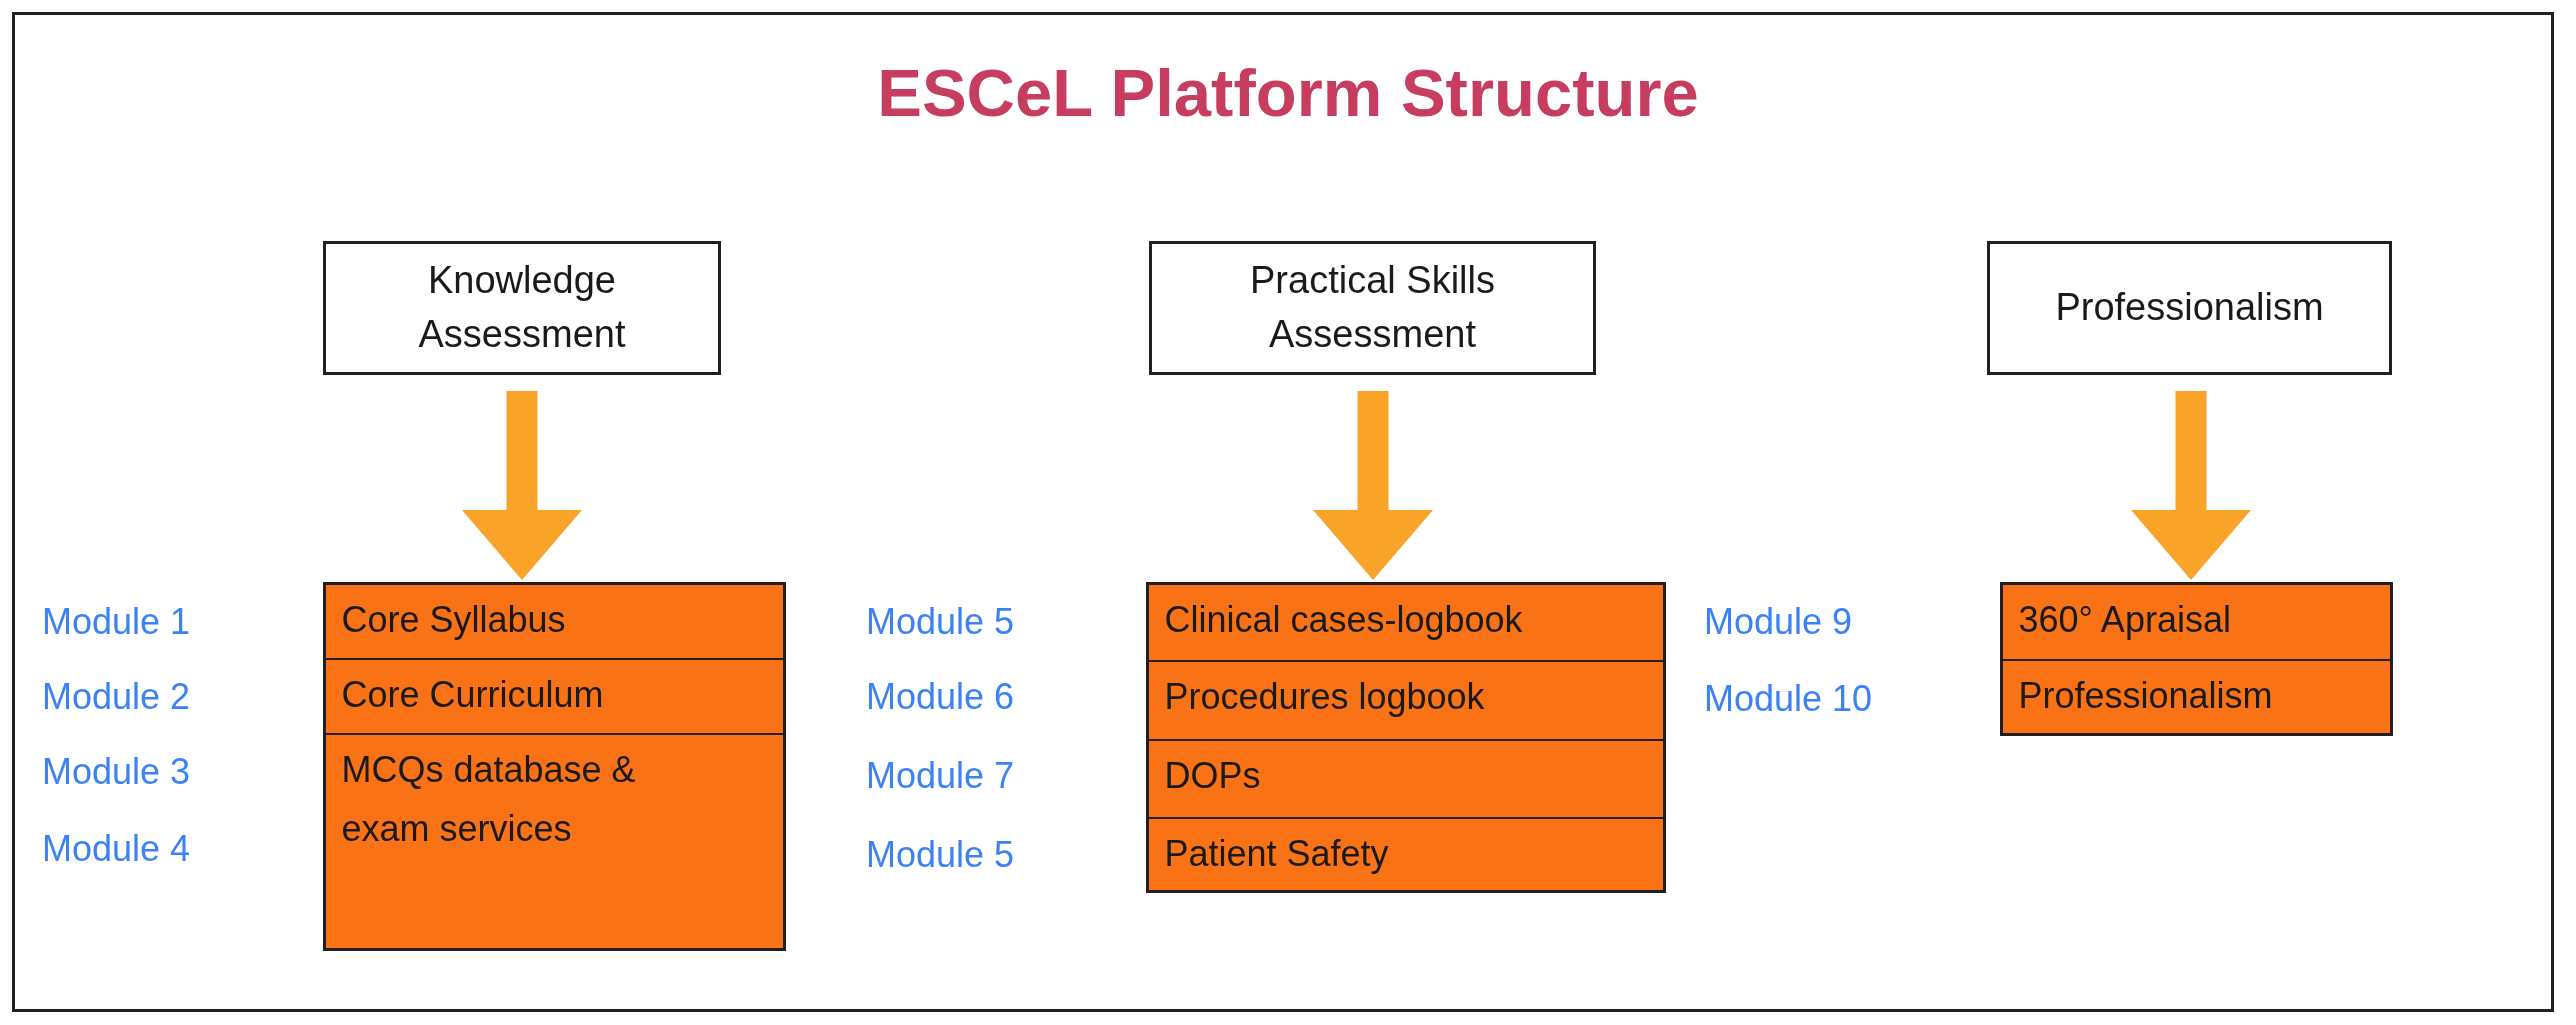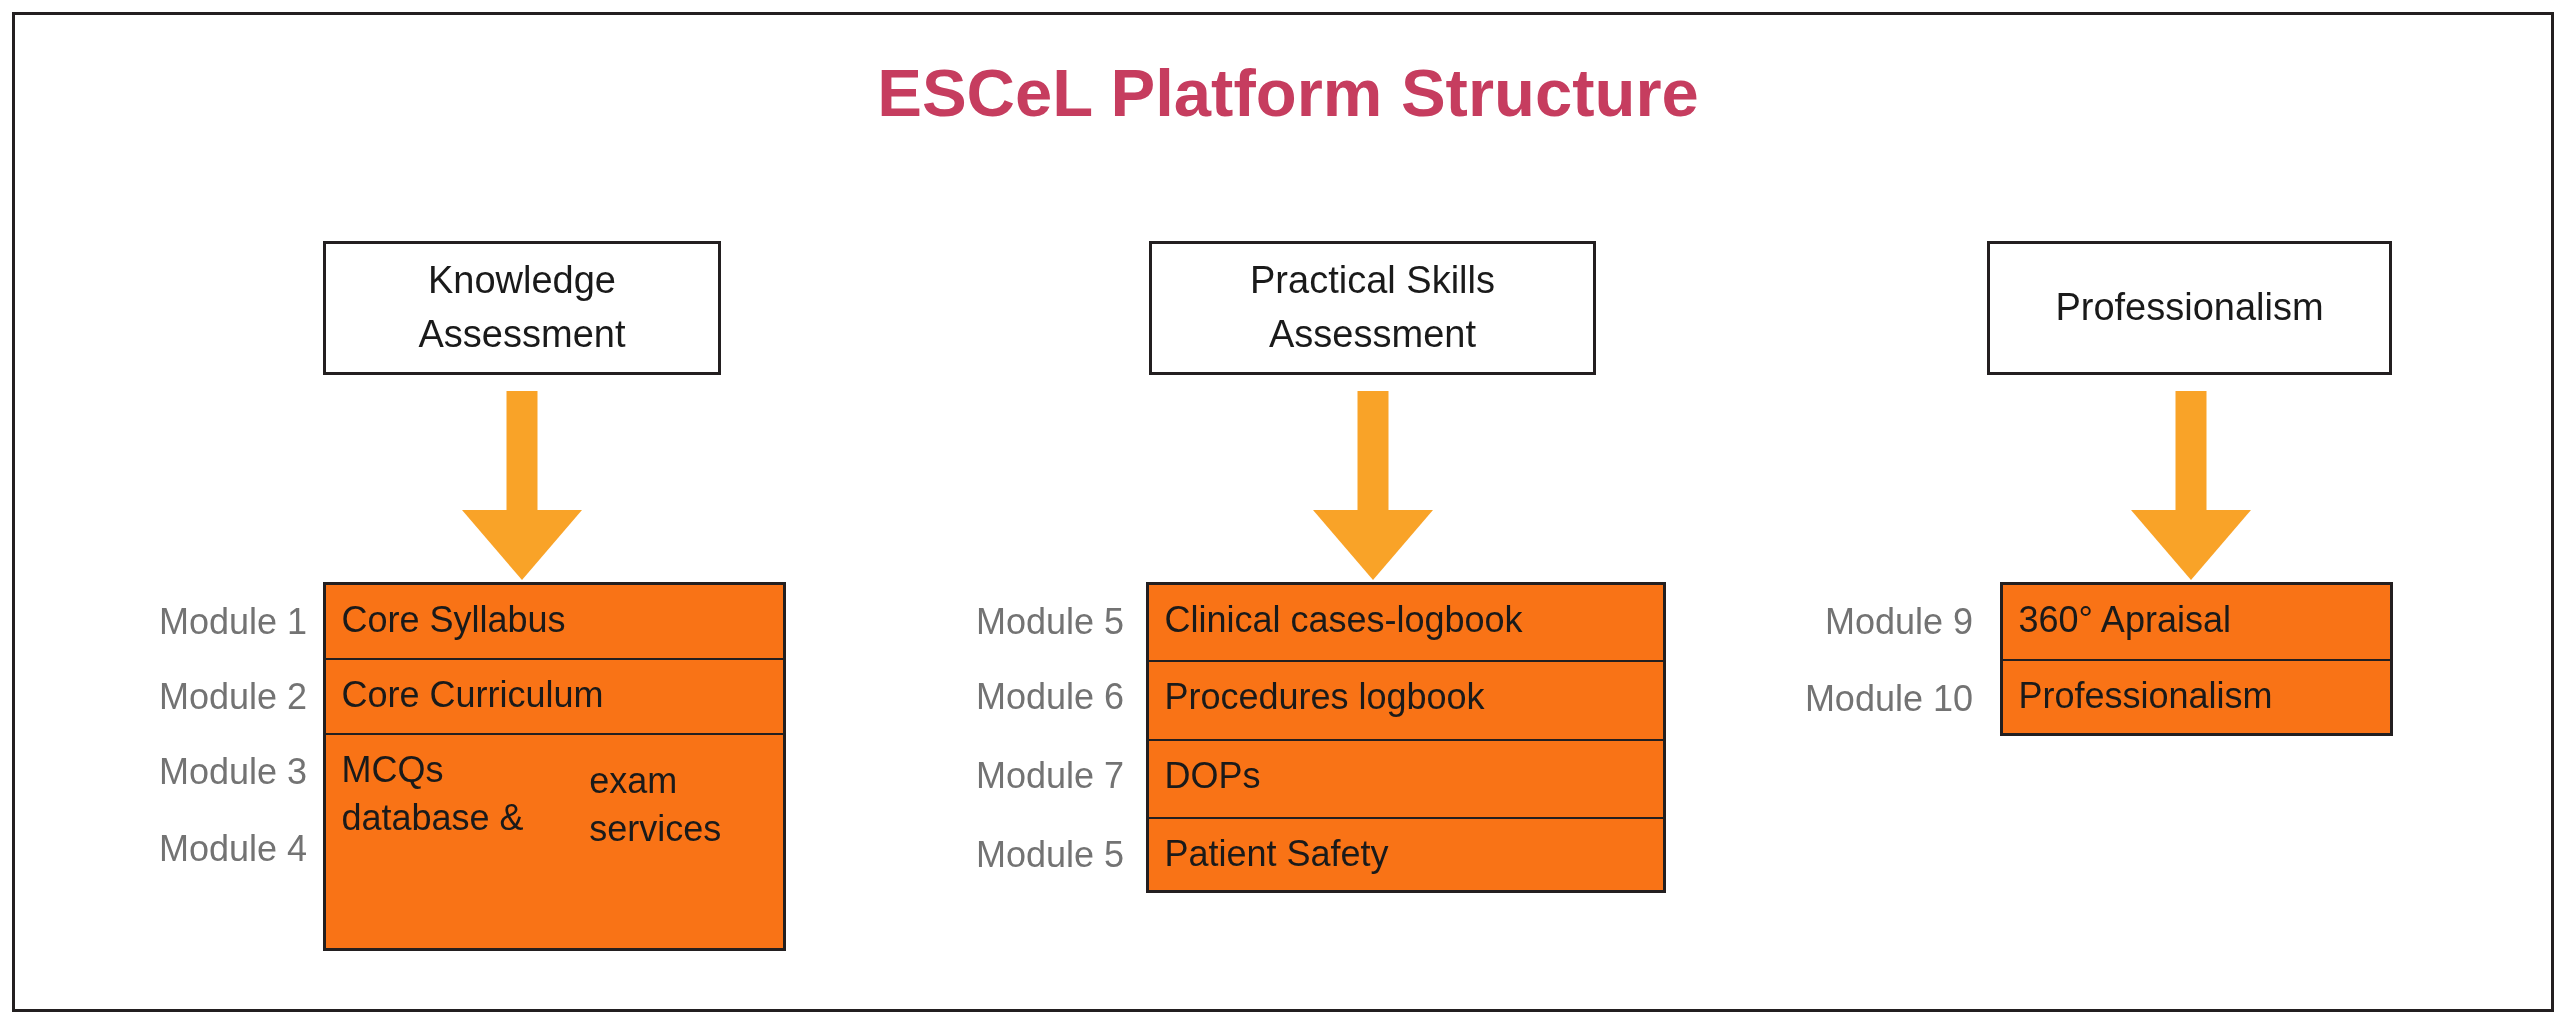--- a/index.html
+++ b/index.html
@@ -103,23 +103,23 @@
     font-size: 36px;
     color: #1a1a1a;
     line-height: 1.32;
   }
   .module-row:last-child { border-bottom: none; }
   .module-row .cell-text { display: block; }
 
   
   .module-label {
     position: absolute;
-    text-align: right;
+    text-align: left;
     font-size: 36px;
-    color: #737373;
+    color: #3b82f6;
     line-height: 1;
     white-space: nowrap;
   }
 </style>
 </head>
 <body>
 
 <div id="canvas">
 
   <div id="outer-frame"></div>
@@ -141,21 +141,21 @@
   <div class="module-label" style="left:42px; top:754px; width:265px;">Module 3</div>
   <div class="module-label" style="left:42px; top:831px; width:265px;">Module 4</div>
 
   <div class="module-table" style="left:323px; top:582px; width:463px; height:369px;">
     <div class="module-row" style="height:75px;">
       <span class="cell-text">Core Syllabus</span>
     </div>
     <div class="module-row" style="height:75px;">
       <span class="cell-text">Core Curriculum</span>
     </div>
-    <div class="module-row" style="height:128px; flex-direction:row;">
+    <div class="module-row" style="height:128px; flex-direction:column;">
       <span class="cell-text">MCQs database &amp;</span>
       <span class="cell-text" style="margin-top:11.2px;">exam services</span>
     </div>
   </div>
 
   <div class="cat-box" style="left:1149px; top:241px; width:447px; height:134px;">
     <span class="cat-line">Practical Skills</span>
     <span class="cat-line">Assessment</span>
   </div>
 

